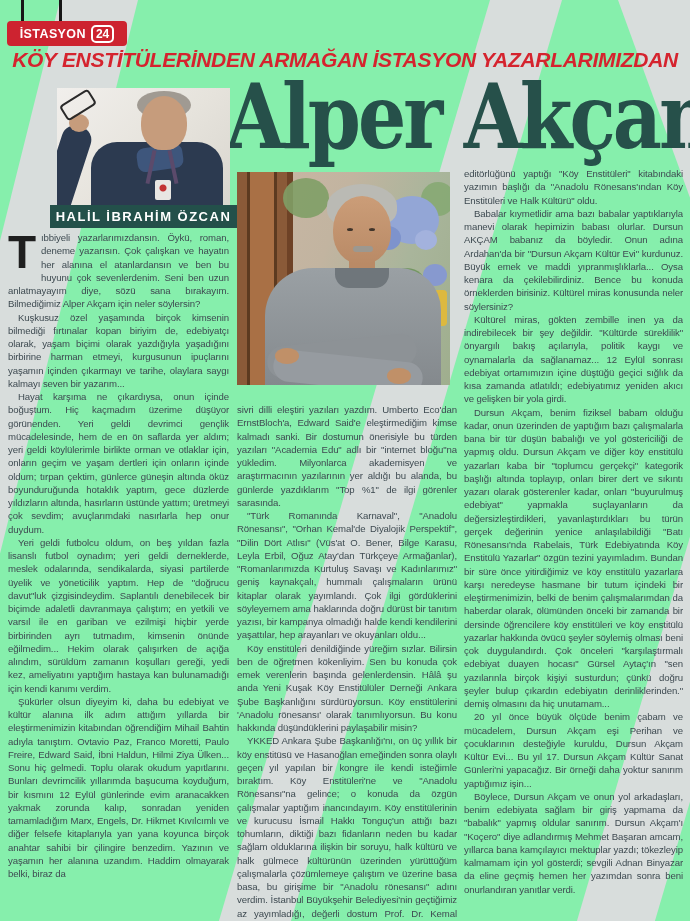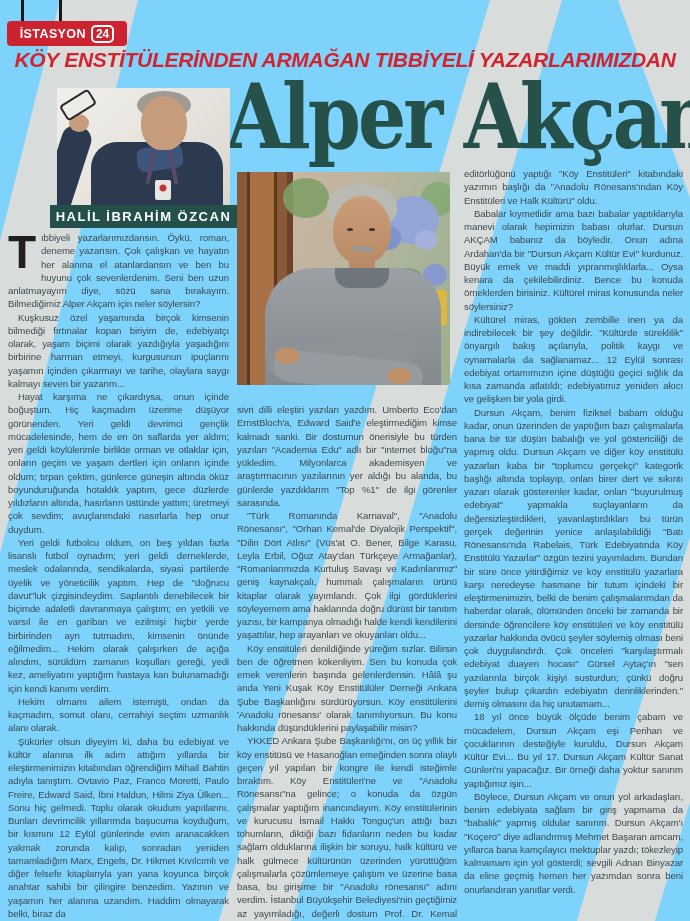--- a/index.html
+++ b/index.html
@@ -1,16 +1,16 @@
 <!DOCTYPE html>
 <html><head>
 <meta charset="utf-8">
 <style>
   html,body{margin:0;padding:0;background:#ffffff;}
-  #page{position:relative;width:690px;height:921px;background:#7dd3fc;overflow:hidden;
+  #page{position:relative;width:690px;height:921px;background:#86efac;overflow:hidden;
         font-family:"Liberation Sans",sans-serif;}
   
   .wm{position:absolute;top:0;background:#d8dddc;}
   #wm1{left:60px;width:78px;height:620px;transform:skewX(-14deg);transform-origin:top left;}
   #wm2{left:490px;width:72px;height:921px;transform:skewX(-16.4deg);transform-origin:top left;}
   #wm3{left:618px;width:130px;height:230px;transform:skewX(20deg);transform-origin:top left;}
   #wm4{left:848px;width:78px;height:921px;transform:skewX(-16.4deg);transform-origin:top left;}
   
   .string{position:absolute;top:0;width:3px;height:23px;background:#161616;}
   #string-a{left:21px;} #string-b{left:59px;}
@@ -83,21 +83,21 @@
   <div class="wm" id="wm3"></div>
   <div class="wm" id="wm4"></div>
 
   <div class="string" id="string-a"></div>
   <div class="string" id="string-b"></div>
   <div id="sign">
     <span id="logo-text">İSTASYON</span>
     <span id="issue-badge">24</span>
   </div>
 
-  <div id="kicker">KÖY ENSTİTÜLERİNDEN ARMAĞAN TIBBİYELİ YAZARLARIMIZDAN</div>
+  <div id="kicker">KÖY ENSTİTÜLERİNDEN ARMAĞAN İSTASYON YAZARLARIMIZDAN</div>
   <div id="title">Alper Akçam</div>
 
   <div class="ph" id="photo-halil" title="Halil İbrahim Özcan portresi">
     <div class="arm"></div>
     <div class="hand"></div>
     <div class="glasses"></div>
     <div class="hair"></div>
     <div class="body"></div>
     <div class="scarf"></div>
     <div class="head"></div>
@@ -132,33 +132,32 @@
     <div class="hnd2"></div>
   </div>
 
   <div class="col" id="col1">
     <p class="flush">
       <span class="dropcap">T</span><span>ıbbiyeli yazarlarımızdansın. Öykü, roman, deneme yazarısın. Çok çalışkan ve hayatın her alanına el atanlardansın ve ben bu huyunu çok sevenlerdenim. Seni ben uzun anlatmayayım diye, sözü sana bırakayım. Bilmediğimiz Alper Akçam için neler söylersin?</span>
     </p>
     <p>Kuşkusuz özel yaşamında birçok kimsenin bilmediği fırtınalar kopan biriyim de, edebiyatçı olarak, yaşam biçimi olarak yazdığıyla yaşadığını birbirine harman etmeyi, kurgusunun ipuçlarını yaşamın içinden çıkarmayı ve tarihe, olaylara saygı kalmayı seven bir yazarım...</p>
     <p>Hayat karşıma ne çıkardıysa, onun içinde boğuştum. Hiç kaçmadım üzerime düşüyor görünenden. Yeri geldi devrimci gençlik mücadelesinde, hem de en ön saflarda yer aldım; yeri geldi köylülerimle birlikte orman ve otlaklar için, onların geçim ve yaşam dertleri için onların içinde oldum; tırpan çektim, günlerce güneşin altında öküz boyunduruğunda hotaklık yaptım, gece düzlerde yıldızların altında, hasırların üstünde yattım; üretmeyi çok sevdim; avuçlarımdaki nasırlarla hep onur duydum.</p>
     <p>Yeri geldi futbolcu oldum, on beş yıldan fazla lisanslı futbol oynadım; yeri geldi derneklerde, meslek odalarında, sendikalarda, siyasi partilerde üyelik ve yöneticilik yaptım. Hep de "doğrucu davut"luk çizgisindeydim. Saplantılı denebilecek bir biçimde adaletli davranmaya çalıştım; en yetkili ve varsıl ile en gariban ve ezilmişi hiçbir yerde birbirinden ayrı tutmadım, kimsenin önünde eğilmedim... Hekim olarak çalışırken de açığa alındım, sürüldüm zamanın koşulları gereği, yedi kez, ameliyatını yaptığım hastaya kan bulunamadığı için kendi kanımı verdim.</p>
-    <p>Hekim olmamı ailem istemişti, ondan da kaçmadım, somut olanı, cerrahiyi seçtim uzmanlık alanı olarak.</p>
     <p>Şükürler olsun diyeyim ki, daha bu edebiyat ve kültür alanına ilk adım attığım yıllarda bir eleştirmenimizin kitabından öğrendiğim Mihail Bahtin adıyla tanıştım. Ovtavio Paz, Franco Moretti, Paulo Freire, Edward Said, İbni Haldun, Hilmi Ziya Ülken... Sonu hiç gelmedi. Toplu olarak okudum yapıtlarını. Bunları devrimcilik yıllarımda başucuma koyduğum, bir kısmını 12 Eylül günlerinde evim aranacakken yakmak zorunda kalıp, sonradan yeniden tamamladığım Marx, Engels, Dr. Hikmet Kıvılcımlı ve diğer felsefe kitaplarıyla yan yana koyunca birçok anahtar sahibi bir çilingire benzedim. Yazının ve yaşamın her alanına uzandım. Haddim olmayarak belki, biraz da</p>
   </div>
 
   <div class="col" id="col2">
     <p class="flush">sivri dilli eleştiri yazıları yazdım. Umberto Eco'dan ErnstBloch'a, Edward Said'e eleştirmediğim kimse kalmadı sanki. Bir dostumun önerisiyle bu türden yazıları "Academia Edu" adlı bir "internet bloğu"na yükledim. Milyonlarca akademisyen ve araştırmacının yazılarının yer aldığı bu alanda, bu günlerde yazdıklarım "Top %1" de ilgi görenler sarasında.</p>
     <p>"Türk Romanında Karnaval", "Anadolu Rönesansı", "Orhan Kemal'de Diyalojik Perspektif", "Dilin Dört Atlısı" (Vüs'at O. Bener, Bilge Karasu, Leyla Erbil, Oğuz Atay'dan Türkçeye Armağanlar), "Romanlarımızda Kurtuluş Savaşı ve Kadınlarımız" geniş kaynakçalı, hummalı çalışmaların ürünü kitaplar olarak yayımlandı. Çok ilgi gördüklerini söyleyemem ama haklarında doğru dürüst bir tanıtım yazısı, bir kampanya olmadığı halde kendi kendilerini yaşattılar, hep arayanları ve okuyanları oldu...</p>
     <p>Köy enstitüleri denildiğinde yüreğim sızlar. Bilirsin ben de öğretmen kökenliyim. Sen bu konuda çok emek verenlerin başında gelenlerdensin. Hâlâ şu anda Yeni Kuşak Köy Enstitülüler Derneği Ankara Şube Başkanlığını sürdürüyorsun. Köy enstitülerini 'Anadolu rönesansı' olarak tanımlıyorsun. Bu konu hakkında düşündüklerini paylaşabilir misin?</p>
     <p>YKKED Ankara Şube Başkanlığı'nı, on üç yıllık bir köy enstitüsü ve Hasanoğlan emeğinden sonra olaylı geçen yıl yapılan bir kongre ile kendi isteğimle bıraktım. Köy Enstitüleri'ne ve "Anadolu Rönesansı"na gelince; o konuda da özgün çalışmalar yaptığım inancındayım. Köy enstitülerinin ve kurucusu İsmail Hakkı Tonguç'un attığı bazı tohumların, diktiği bazı fidanların neden bu kadar sağlam olduklarına ilişkin bir soruyu, halk kültürü ve halk gülmece kültürünün üzerinden yürüttüğüm çalışmalarla çözümlemeye çalıştım ve üzerine basa basa, bu girişime bir "Anadolu rönesansı" adını verdim. İstanbul Büyükşehir Belediyesi'nin geçtiğimiz az yayımladığı, değerli dostum Prof. Dr. Kemal Kocabaş'ın derleyiciliği ve</p>
   </div>
 
   <div class="col" id="col3">
     <p class="flush">editörlüğünü yaptığı "Köy Enstitüleri" kitabındaki yazımın başlığı da "Anadolu Rönesans'ından Köy Enstitüleri ve Halk Kültürü" oldu.</p>
     <p>Babalar kıymetlidir ama bazı babalar yaptıklarıyla manevi olarak hepimizin babası olurlar. Dursun AKÇAM babanız da böyledir. Onun adına Ardahan'da bir "Dursun Akçam Kültür Evi" kurdunuz. Büyük emek ve maddi yıpranmışlıklarla... Oysa kenara da çekilebilirdiniz. Bence bu konuda örneklerden birisiniz. Kültürel miras konusunda neler söylersiniz?</p>
     <p>Kültürel miras, gökten zembille inen ya da indirebilecek bir şey değildir. "Kültürde süreklilik" önyargılı bakış açılarıyla, politik kaygı ve oynamalarla da sağlanamaz... 12 Eylül sonrası edebiyat ortamımızın içine düştüğü geçici sığlık da kısa zamanda atlatıldı; edebiyatımız yeniden akıcı ve gelişken bir yola girdi.</p>
     <p>Dursun Akçam, benim fiziksel babam olduğu kadar, onun üzerinden de yaptığım bazı çalışmalarla bana bir tür düşün babalığı ve yol göstericiliği de yapmış oldu. Dursun Akçam ve diğer köy enstitülü yazarları kaba bir "toplumcu gerçekçi" kategorik başlığı altında toplayıp, onları birer dert ve sıkıntı yazarı olarak gösterenler kadar, onları "buyurulmuş edebiyat" yapmakla suçlayanların da değersizleştirdikleri, yavanlaştırdıkları bu türün gerçek değerinin yenice anlaşılabildiği "Batı Rönesansı'nda Rabelais, Türk Edebiyatında Köy Enstitülü Yazarlar" özgün tezini yayımladım. Bundan bir süre önce yitirdiğimiz ve köy enstitülü yazarlara karşı neredeyse hasmane bir tutum içindeki bir eleştirmenimizin, belki de benim çalışmalarımdan da haberdar olarak, ölümünden önceki bir zamanda bir dersinde öğrencilere köy enstitüleri ve köy enstitülü yazarlar hakkında övücü şeyler söylemiş olması beni çok duygulandırdı. Çok önceleri "karşılaştırmalı edebiyat duayen hocası" Gürsel Aytaç'ın "sen yazılarınla birçok kişiyi susturdun; çünkü doğru şeyler bulup çıkardın edebiyatın derinliklerinden." demiş olmasını da hiç unutamam...</p>
-    <p>18 yıl önce büyük ölçüde benim çabam ve mücadelem, Dursun Akçam eşi Perihan ve çocuklarının desteğiyle kuruldu, Dursun Akçam Kültür Evi... Bu yıl 17. Dursun Akçam Kültür Sanat Günleri'ni yapacağız. Bir örneği daha yoktur sanırım yaptığımız işin...</p>
+    <p>20 yıl önce büyük ölçüde benim çabam ve mücadelem, Dursun Akçam eşi Perihan ve çocuklarının desteğiyle kuruldu, Dursun Akçam Kültür Evi... Bu yıl 17. Dursun Akçam Kültür Sanat Günleri'ni yapacağız. Bir örneği daha yoktur sanırım yaptığımız işin...</p>
     <p>Böylece, Dursun Akçam ve onun yol arkadaşları, benim edebiyata sağlam bir giriş yapmama da "babalık" yapmış oldular sanırım. Dursun Akçam'ı "Koçero" diye adlandırmış Mehmet Başaran amcam, yıllarca bana kamçılayıcı mektuplar yazdı; tökezleyip kalmamam için yol gösterdi; sevgili Adnan Binyazar da eline geçmiş hemen her yazımdan sonra beni onurlandıran yanıtlar verdi.</p>
   </div>
 
 </div>
 
 </body></html>

